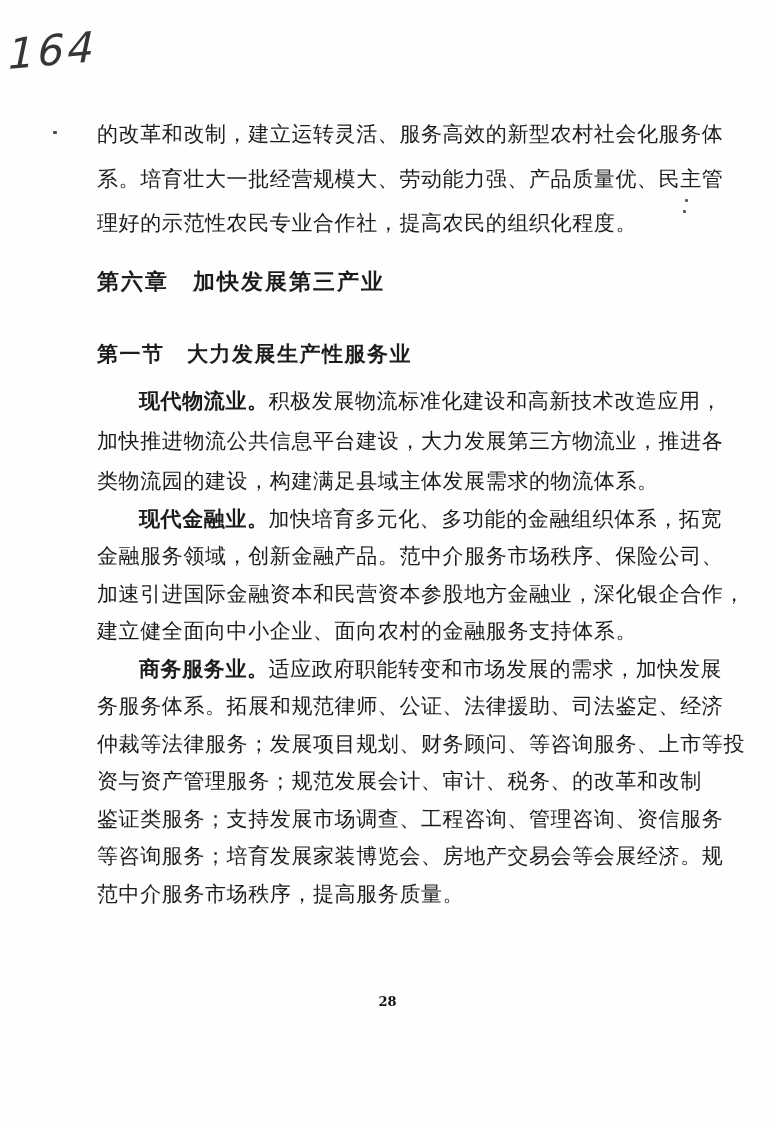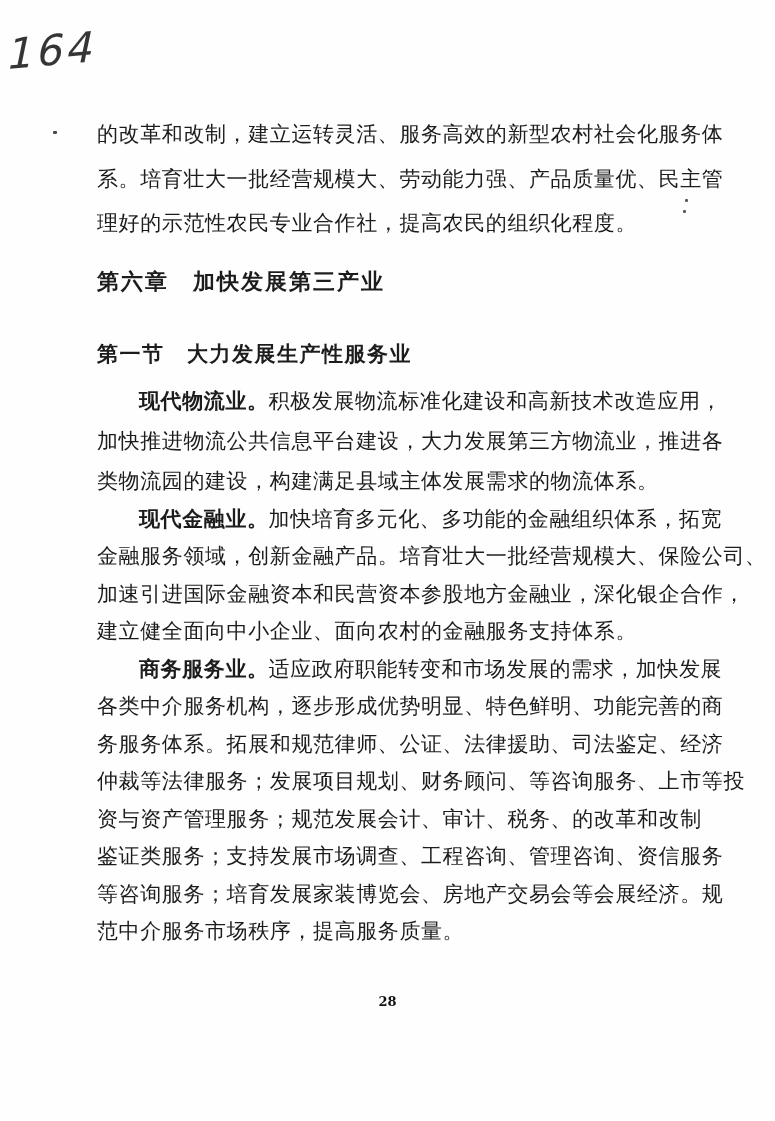--- a/index.html
+++ b/index.html
@@ -112,27 +112,26 @@
 
     <h3 class="section">第一节　大力发展生产性服务业</h3>
 
     <div class="para para-b">
         <div class="line indent"><span class="lead">现代物流业。</span><span>积极发展物流标准化建设和高新技术改造应用，</span></div>
         <div class="line">加快推进物流公共信息平台建设，大力发展第三方物流业，推进各</div>
         <div class="line">类物流园的建设，构建满足县域主体发展需求的物流体系。</div>
       </div>
     <div class="para para-c">
         <div class="line indent"><span class="lead">现代金融业。</span><span>加快培育多元化、多功能的金融组织体系，拓宽</span></div>
-        <div class="line">金融服务领域，创新金融产品。培育壮大一批经营规模大、保险公司、</div>
+        <div class="line">金融服务领域，创新金融产品。范中介服务市场秩序、保险公司、</div>
         <div class="line">加速引进国际金融资本和民营资本参股地方金融业，深化银企合作，</div>
         <div class="line">建立健全面向中小企业、面向农村的金融服务支持体系。</div>
       </div>
     <div class="para para-c">
         <div class="line indent"><span class="lead">商务服务业。</span><span>适应政府职能转变和市场发展的需求，加快发展</span></div>
-        <div class="line">各类中介服务机构，逐步形成优势明显、特色鲜明、功能完善的商</div>
         <div class="line">务服务体系。拓展和规范律师、公证、法律援助、司法鉴定、经济</div>
         <div class="line">仲裁等法律服务；发展项目规划、财务顾问、等咨询服务、上市等投</div>
         <div class="line">资与资产管理服务；规范发展会计、审计、税务、的改革和改制</div>
         <div class="line">鉴证类服务；支持发展市场调查、工程咨询、管理咨询、资信服务</div>
         <div class="line">等咨询服务；培育发展家装博览会、房地产交易会等会展经济。规</div>
         <div class="line">范中介服务市场秩序，提高服务质量。</div>
       </div>
   </div>
 
   <div class="footer">28</div>

